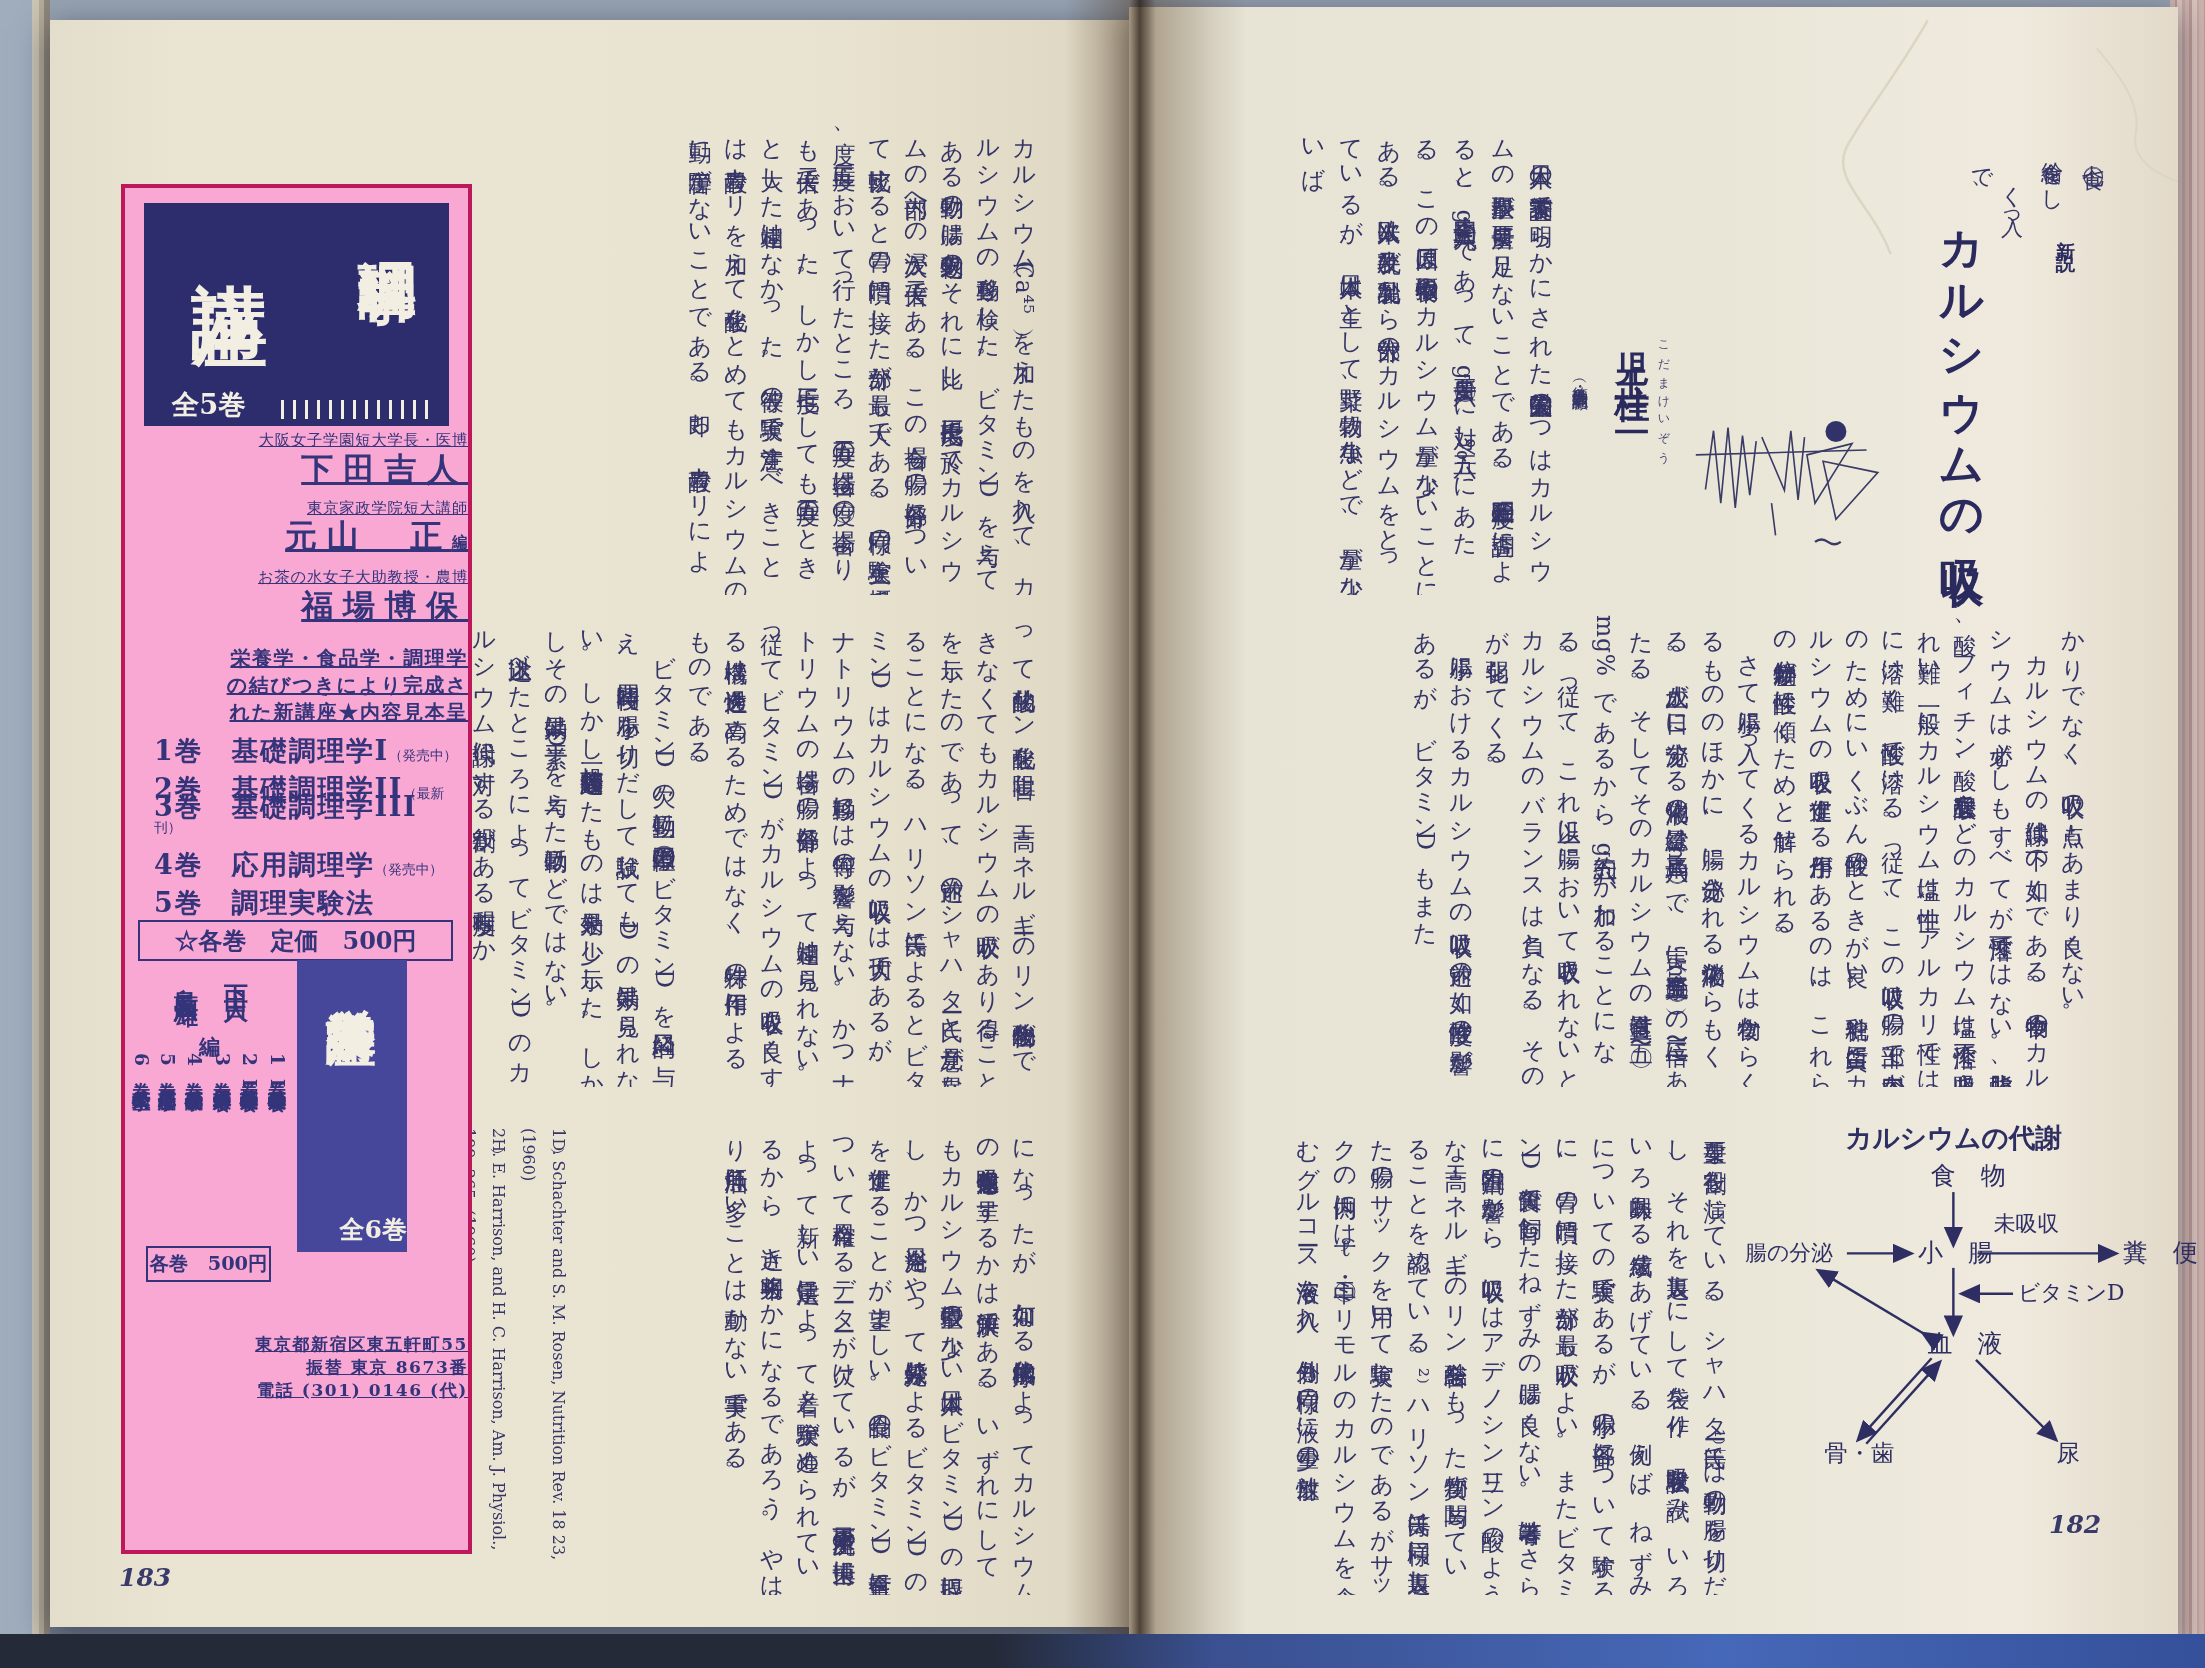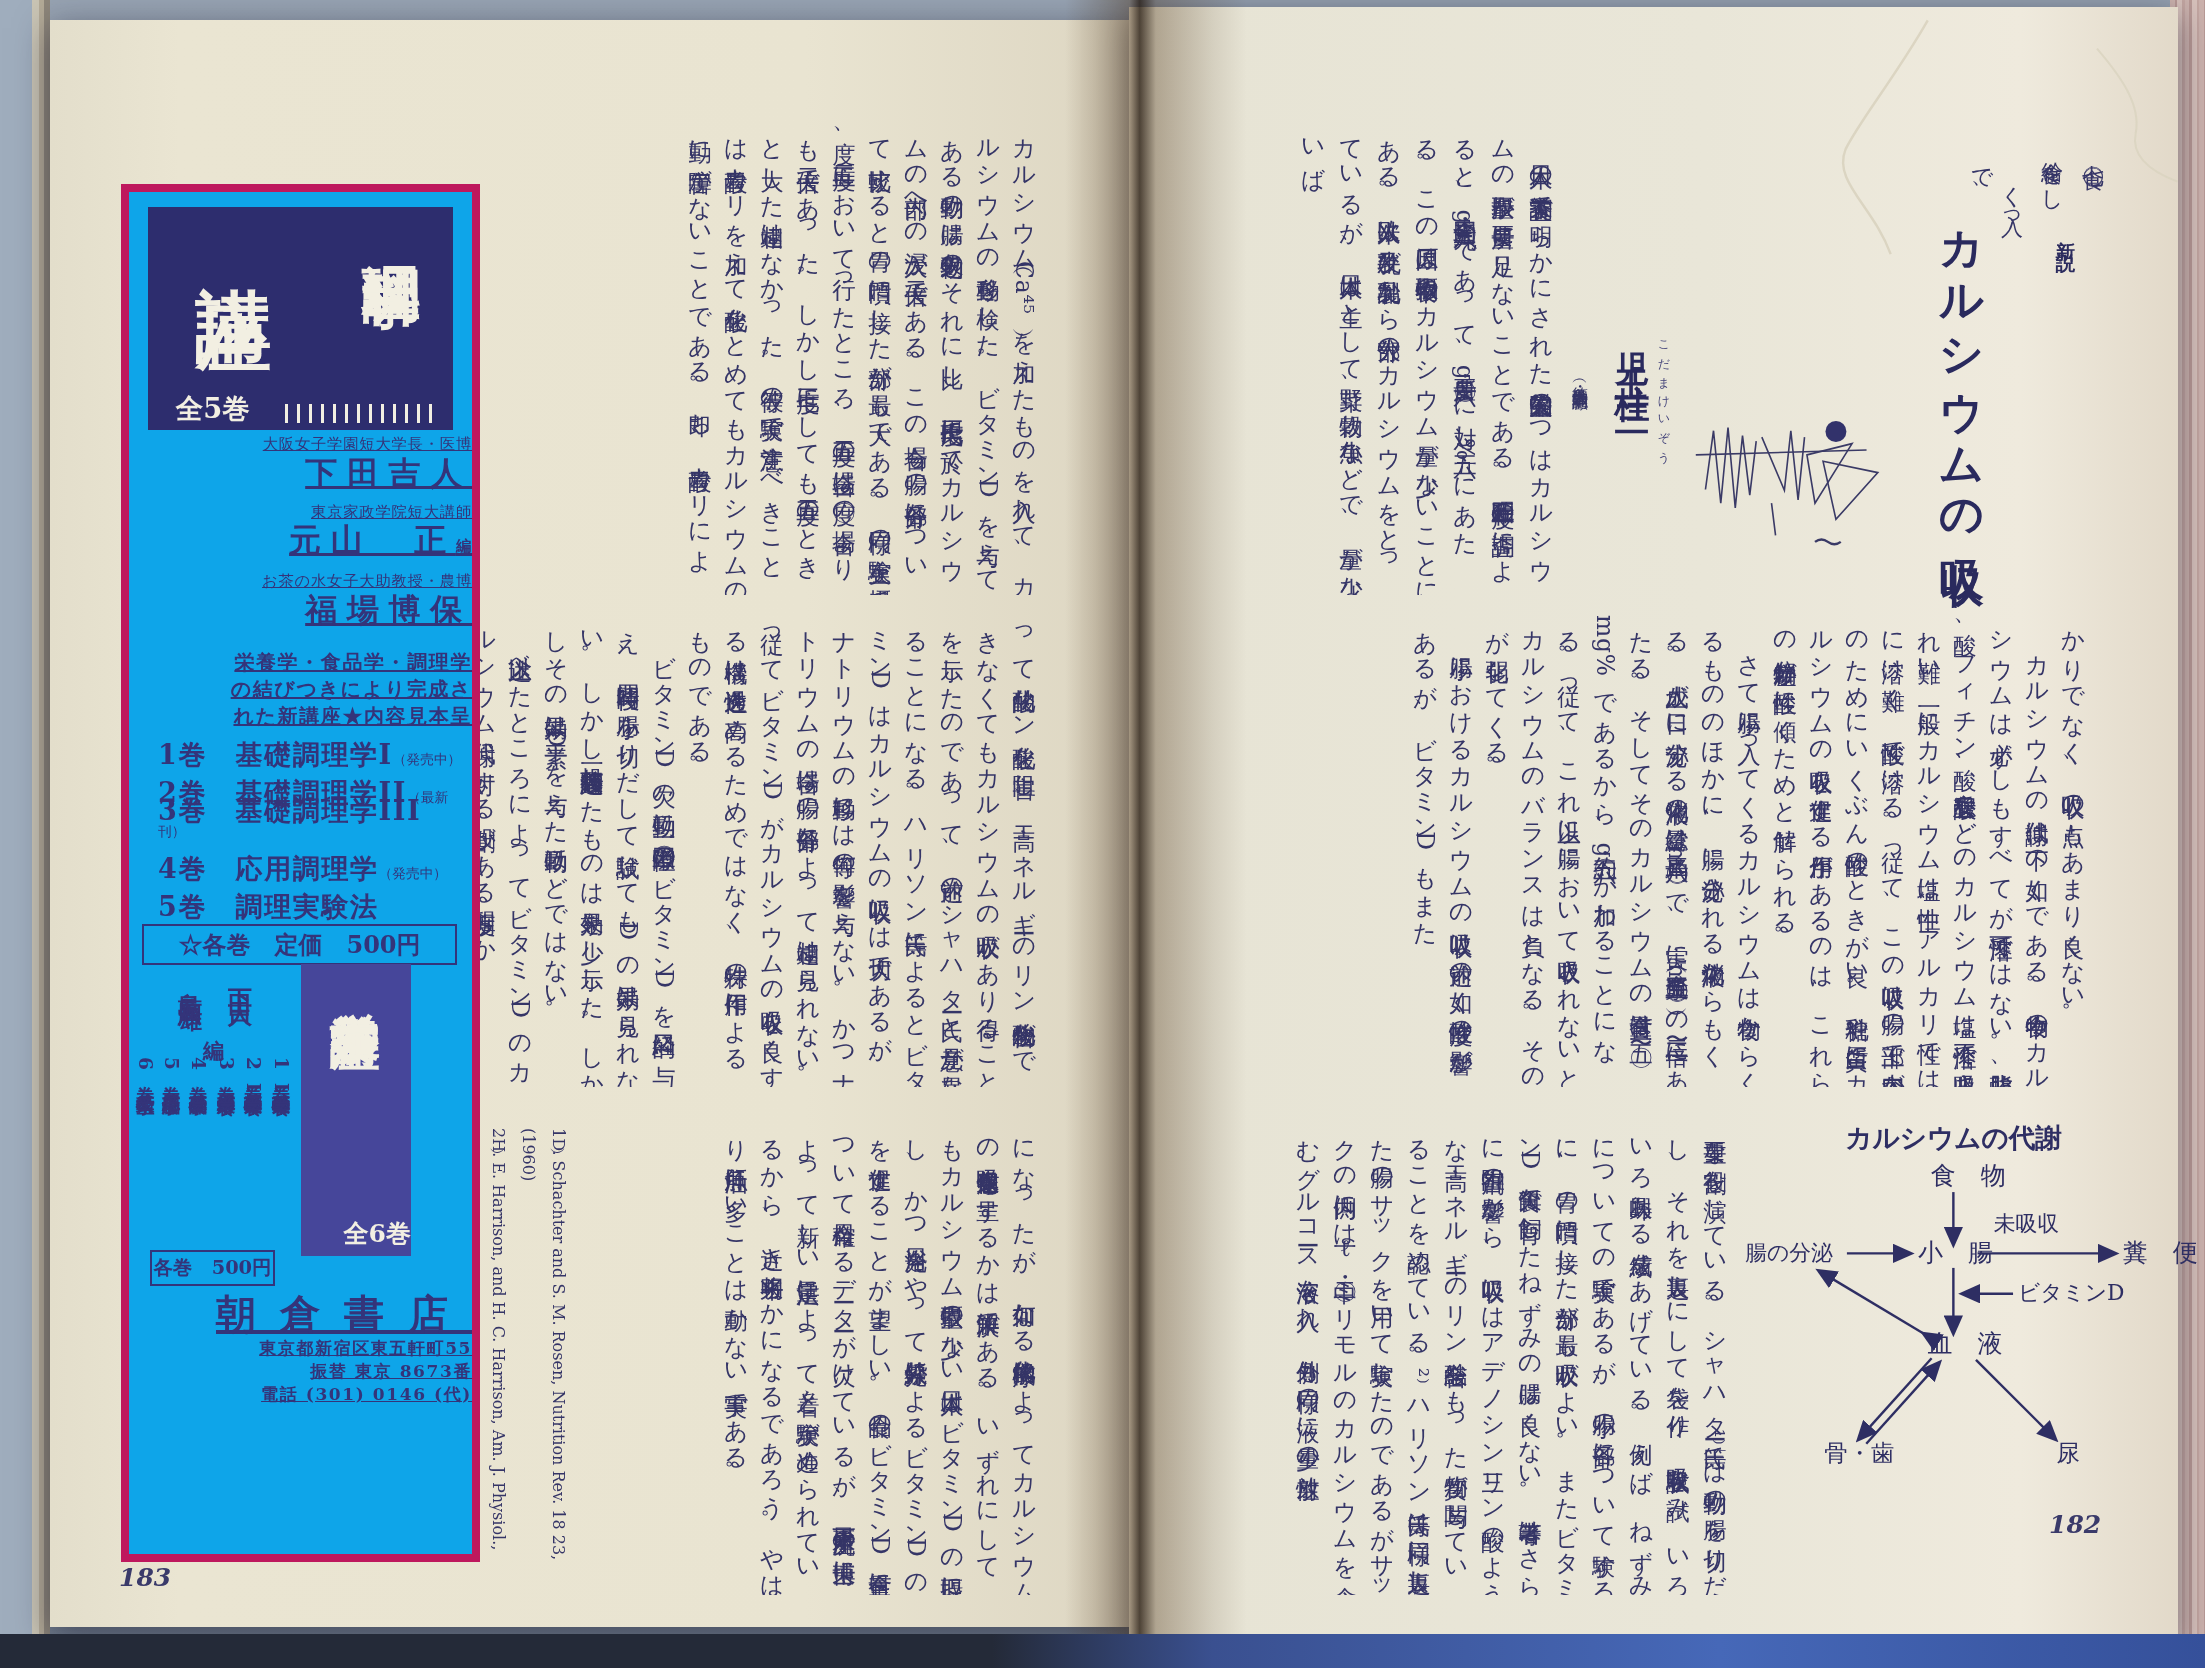--- a/index.html
+++ b/index.html
@@ -26,21 +26,21 @@
   .refs p{margin:0;}
   .pgnum{position:absolute;font-style:italic;font-weight:bold;font-size:25px;color:#3a3a6a;}
   
   .tail{position:absolute;font-size:22px;letter-spacing:1.6px;color:#353567;}
   #section-label{position:absolute;font-size:19.4px;font-weight:bold;letter-spacing:11.3px;color:#2c2c5e;}
   #main-title{position:absolute;font-size:44px;font-weight:bold;letter-spacing:4px;color:#2a2a5e;}
   #author-name{position:absolute;font-size:35px;font-weight:bold;letter-spacing:18px;color:#2a2a5e;}
   #author-kana{position:absolute;font-size:12px;letter-spacing:4.8px;color:#44447a;}
   #author-affil{position:absolute;font-size:16px;letter-spacing:0.8px;color:#353567;}
   
-  #ad-box{position:absolute;left:121px;top:184px;width:343px;height:1362px;border:8px solid #be185d;background:#0ea5e9;}
+  #ad-box{position:absolute;left:121px;top:184px;width:343px;height:1362px;border:4px solid #be185d;background:#f9a8d4;}
   .adc{position:absolute;color:#34347a;}
   .ctr{text-align:right;width:100%;left:0;text-decoration:underline;}
   #s1-box{position:absolute;left:19.4px;top:14.5px;width:305px;height:223px;background:#2d2d6e;}
   #s1-box .big{position:absolute;color:#f2efe2;font-weight:bold;}
   .fringe{position:absolute;background:repeating-linear-gradient(90deg,#f2efe2 0 3.2px,rgba(0,0,0,0) 3.2px 12px);height:19.4px;}
   .sm{font-size:15.3px;letter-spacing:0.8px;}
   .nm{font-size:32px;font-weight:bold;letter-spacing:9.7px;}
   .desc{font-size:20px;font-weight:bold;letter-spacing:1.6px;}
   .voll{font-size:27px;font-weight:bold;letter-spacing:1.6px;}
   .voll .nt{font-size:13.7px;font-weight:normal;letter-spacing:0;}
@@ -197,18 +197,17 @@
   <div class="s2name vt" style="left:45px;top:781px;height:121px">島薗順雄</div>
   <div class="s2name" style="left:74px;top:845px;font-size:21px">編</div>
   <div class="s2vol vt" style="left:139px;top:865px;height:149px">1巻 基礎栄養学I</div>
   <div class="s2vol vt" style="left:111px;top:865px;height:149px">2巻 基礎栄養学II</div>
   <div class="s2vol vt" style="left:84px;top:865px;height:149px">3巻 応用栄養学</div>
   <div class="s2vol vt" style="left:56px;top:865px;height:149px">4巻 基礎食品学</div>
   <div class="s2vol vt" style="left:29px;top:865px;height:149px">5巻 応用食品学</div>
   <div class="s2vol vt" style="left:3.2px;top:865px;height:149px">6巻 公衆衛生学</div>
   <div class="pricebox" style="left:21px;top:1058px;width:121px;height:32px;font-size:19.4px;line-height:32px">各巻　500円</div>
 
-  <div id="publisher" class="ctr" style="top:1095px">朝倉書店</div>
   <div class="adc addr ctr" style="top:1145px">東京都新宿区東五軒町55</div>
   <div class="adc addr ctr" style="top:1168px">振替 東京 8673番</div>
   <div class="adc addr ctr" style="top:1191px">電話 (301) 0146 (代)</div>
 </div>
 
 
 </body></html>

